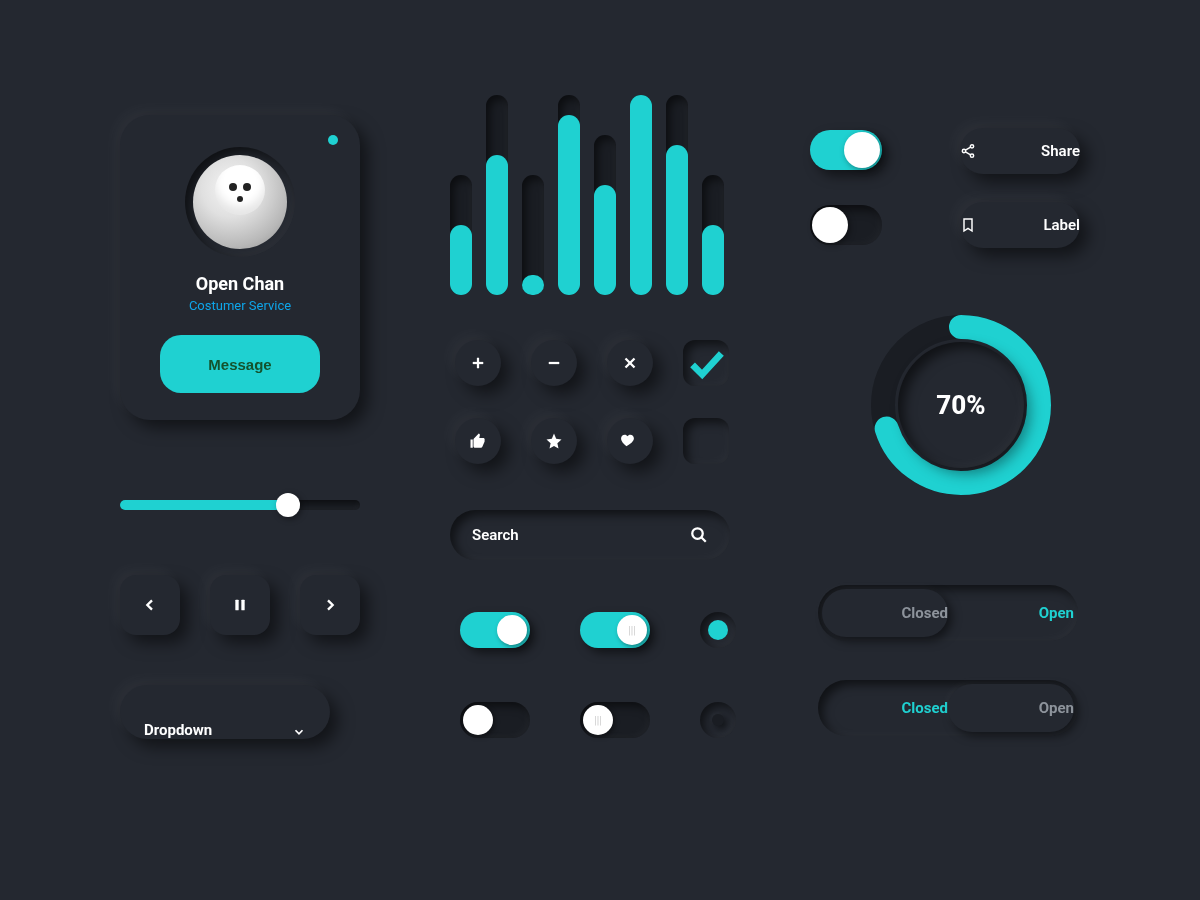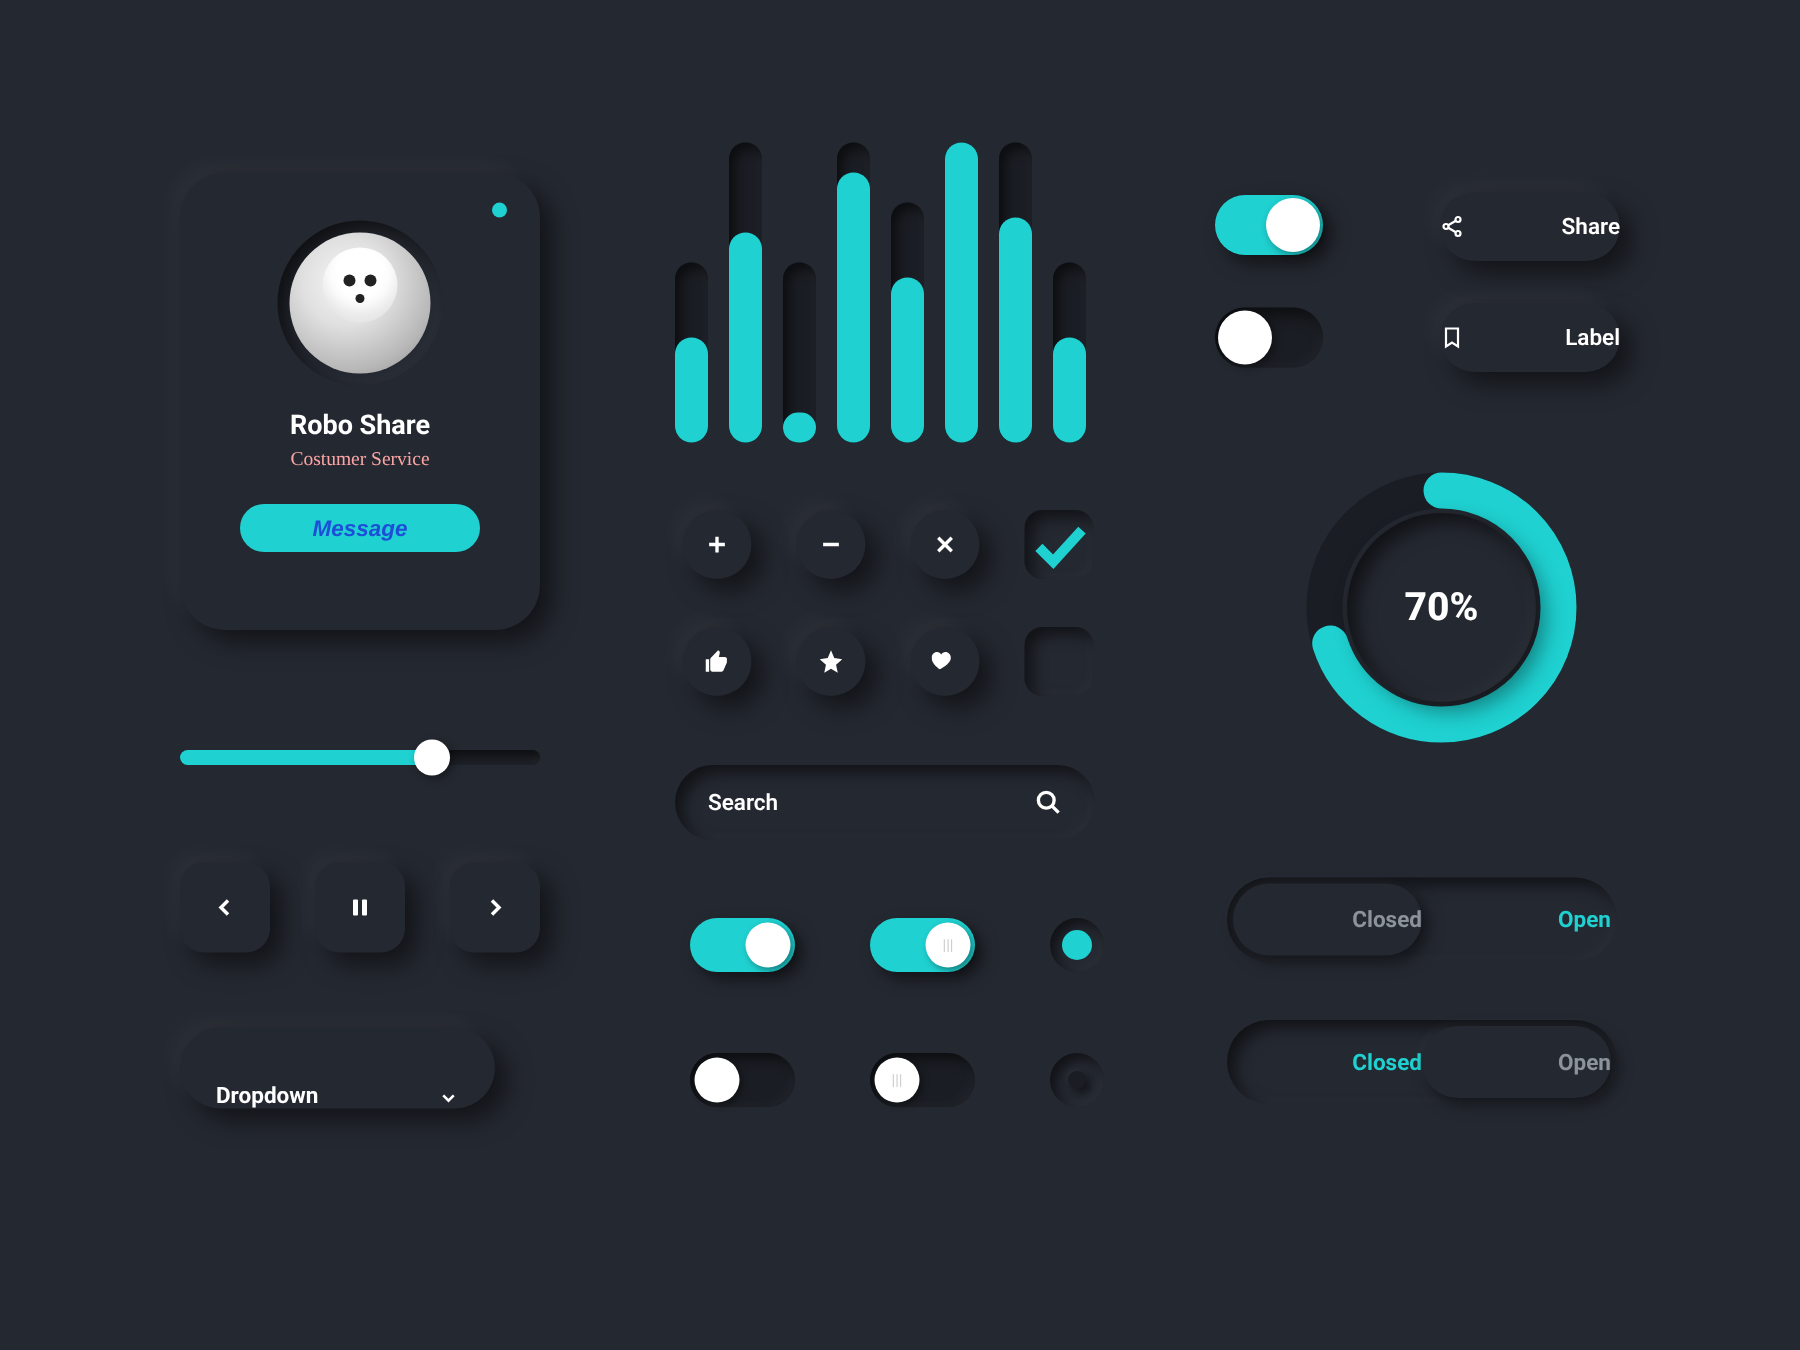--- a/index.html
+++ b/index.html
@@ -50,25 +50,25 @@
   }
   .avatar::after {
     content: '';
     position: absolute;
     width: 8px; height: 8px; border-radius: 50%;
     background: #222;
     left: 36px; top: 28px;
     box-shadow: 14px 0 0 #222, 7px 12px 0 -1px #222;
   }
   .card h3 { font-size: 18px; font-weight: 700; margin-bottom: 4px; }
-  .card p  { font-size: 13px; color: #fca5a5; margin-bottom: 22px; font-family: Liberation Serif, serif; }
+  .card p  { font-size: 13px; color: #0ea5e9; margin-bottom: 22px; }
   .msg-btn {
-    background: #1fd1d1; color: #1d4ed8; border: none;
-    width: 160px; height: 32px; border-radius: 21px;
-    font-size: 15px; font-weight: 600; cursor: pointer; font-style: italic;
+    background: #1fd1d1; color: #14532d; border: none;
+    width: 160px; height: 58px; border-radius: 21px;
+    font-size: 15px; font-weight: 600; cursor: pointer;
   }
   
   .eq { position: absolute; left: 450px; top: 95px; display: flex; gap: 14px; align-items: flex-end; height: 200px; }
   .eq-bar {
     width: 22px; border-radius: 12px;
     background: #1a1d23;
     box-shadow: inset 4px 4px 8px rgba(0,0,0,0.55), inset -3px -3px 7px rgba(255,255,255,0.03);
     position: relative;
   }
   .eq-fill {
@@ -211,21 +211,21 @@
   .seg-item.inactive { color:#1fd1d1; }
 </style>
 </head>
 <body>
 
 <div class="card neumorph">
   <div class="status-dot"></div>
   <div class="avatar-wrap">
     <div class="avatar"></div>
   </div>
-  <h3>Robo Share</h3>
+  <h3>Open Chan</h3>
   <p>Costumer Service</p>
   <button class="msg-btn">Message</button>
 </div>
 
 <div class="eq" id="eq">
     <div class="eq-bar" style="height: 120px;">
       <div class="eq-fill" style="height: 70px;"></div>
     </div>
     <div class="eq-bar" style="height: 200px;">
       <div class="eq-fill" style="height: 140px;"></div>

